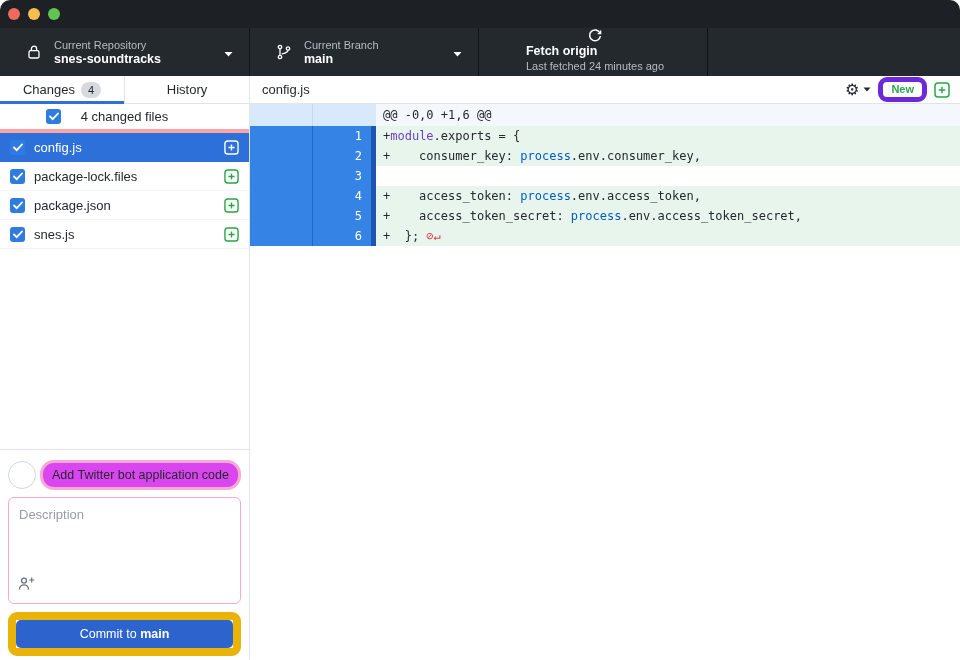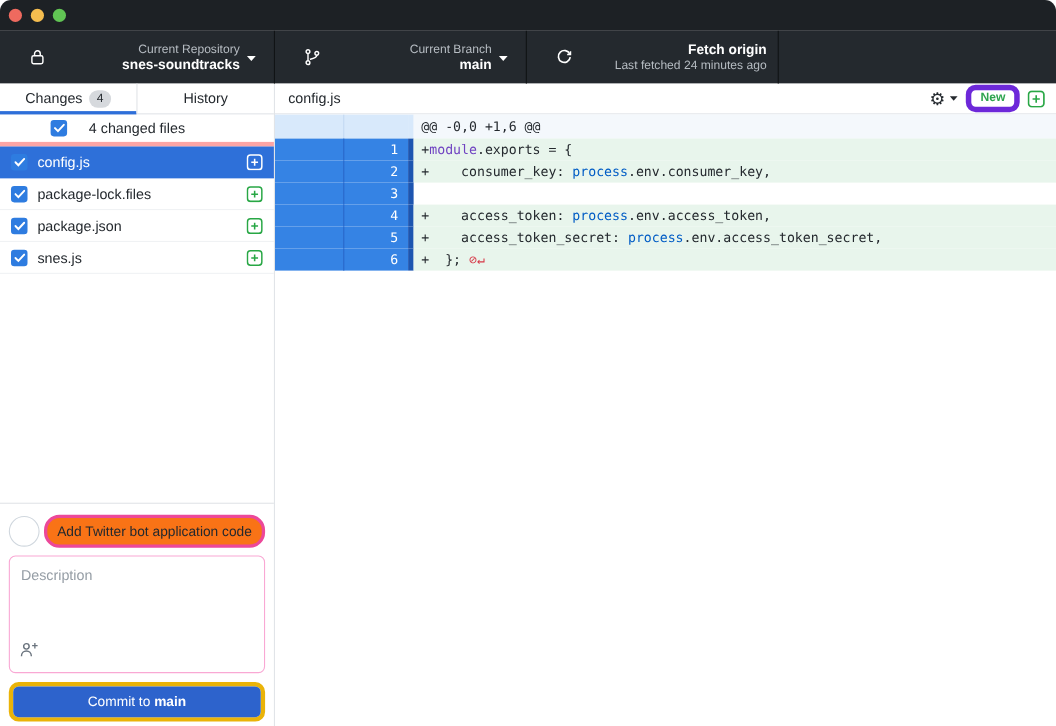--- a/index.html
+++ b/index.html
@@ -4,25 +4,25 @@
 <style>
   * { margin:0; padding:0; box-sizing:border-box; }
   html,body { width:960px; height:660px; background:#fff; font-family:"Liberation Sans","DejaVu Sans",sans-serif; }
   .window { position:relative; width:960px; height:660px; border-radius:10px; overflow:hidden; background:#fff; display:flex; flex-direction:column; }
 
   
   .titlebar { height:28px; background:#1d2125; display:flex; align-items:center; padding-left:8px; flex:0 0 auto; }
   .traffic { width:12px; height:12px; border-radius:50%; margin-right:8px; }
 
   
-  .toolbar { height:48px; background:#24292e; display:flex; flex:0 0 auto;text-align:right; }
+  .toolbar { height:48px; background:#24292e; display:flex; flex:0 0 auto; }
   .tb-section { display:flex; align-items:center; padding:0 10px 0 14px; border-right:1px solid #101315; position:relative; cursor:default; }
   .tb-section.repo { width:250px; }
   .tb-section.branch { width:229px; }
-  .tb-section.fetch { width:229px; }
+  .tb-section.fetch { width:229px;flex-direction:column; }
   .tb-rest { flex:1; }
   .tb-icon { flex:0 0 auto; margin:0 12px 0 12px; display:flex; align-items:center; }
   .tb-text { flex:1; min-width:0; }
   .tb-label { font-size:11px; color:#b6bcc2; line-height:14px; white-space:nowrap; }
   .tb-value { font-size:12.5px; color:#ffffff; font-weight:bold; line-height:15px; white-space:nowrap; }
   .tb-chevron { flex:0 0 auto; margin-left:6px; margin-right:6px; }
 
   
   .app-body { flex:1; display:flex; min-height:0; }
   .sidebar { width:250px; flex:0 0 250px; border-right:1px solid #e1e4e8; display:flex; flex-direction:column; background:#fff; }
@@ -43,26 +43,26 @@
   .file-row { height:29px; display:flex; align-items:center; border-bottom:1px solid #f0f2f4; font-size:13px; color:#24292e; cursor:pointer; }
   .file-row .fname { margin-left:9px; flex:1; white-space:nowrap; overflow:hidden; }
   .file-row .fstatus { margin-right:10px; display:flex; align-items:center; }
   .file-row.selected { background:#2e70d9; color:#fff; border-bottom-color:#2e70d9; }
   .sidebar-spacer { flex:1; }
 
   
   .commit-area { border-top:1px solid #e1e4e8; padding:10px 8px 4px 8px; flex:0 0 auto; }
   .summary-row { display:flex; align-items:center; margin-bottom:7px; }
   .avatar { width:28px; height:28px; border-radius:50%; background:#fff; border:1px solid #d0d7de; flex:0 0 auto; }
-  .red-wrap-summary { flex:1; margin-left:4px; border:3px solid #ec4899; border-radius:14px; background:#f97316; }
+  .red-wrap-summary { flex:1; margin-left:4px; border:3px solid #f9a8d4; border-radius:14px; background:#d946ef; }
   .summary-input { height:24px; display:flex; align-items:center; padding:0 9px; font-size:12.5px; color:#24292e; white-space:nowrap; overflow:hidden; }
   .desc-box { border:1px solid #f9a8d4; border-radius:6px; height:107px; position:relative; background:#fff; }
   .desc-placeholder { position:absolute; top:9px; left:10px; font-size:13px; color:#959da5; }
   .coauthor { position:absolute; left:9px; bottom:8px; cursor:pointer; }
-  .red-wrap-button { margin-top:8px; border:4px solid #eab308; border-radius:9px; }
+  .red-wrap-button { margin-top:8px; border:8px solid #eab308; border-radius:9px; }
   .commit-btn { width:100%; height:28px; background:#2d63cc; border:none; border-radius:5px; color:#fff; font-size:12.5px; font-family:inherit; cursor:pointer; }
   .commit-btn b { font-weight:bold; }
 
   
   .file-header { height:28px; border-bottom:1px solid #e1e4e8; display:flex; align-items:center; padding:0 10px 0 12px; flex:0 0 auto; }
   .file-header .ftitle { font-size:13px; color:#24292e; flex:1; }
   .hdr-actions { display:flex; align-items:center; gap:7px; }
   .gear-group { display:flex; align-items:center; gap:4px; cursor:pointer; }
   .gear-glyph { font-size:16px; color:#24292e; line-height:1; font-family:"DejaVu Sans",sans-serif; }
   .new-pill { border:5px solid #6d28d9; color:#2ea44f; font-size:11px; line-height:15px; border-radius:9px; padding:0 8px;font-weight:bold; }

